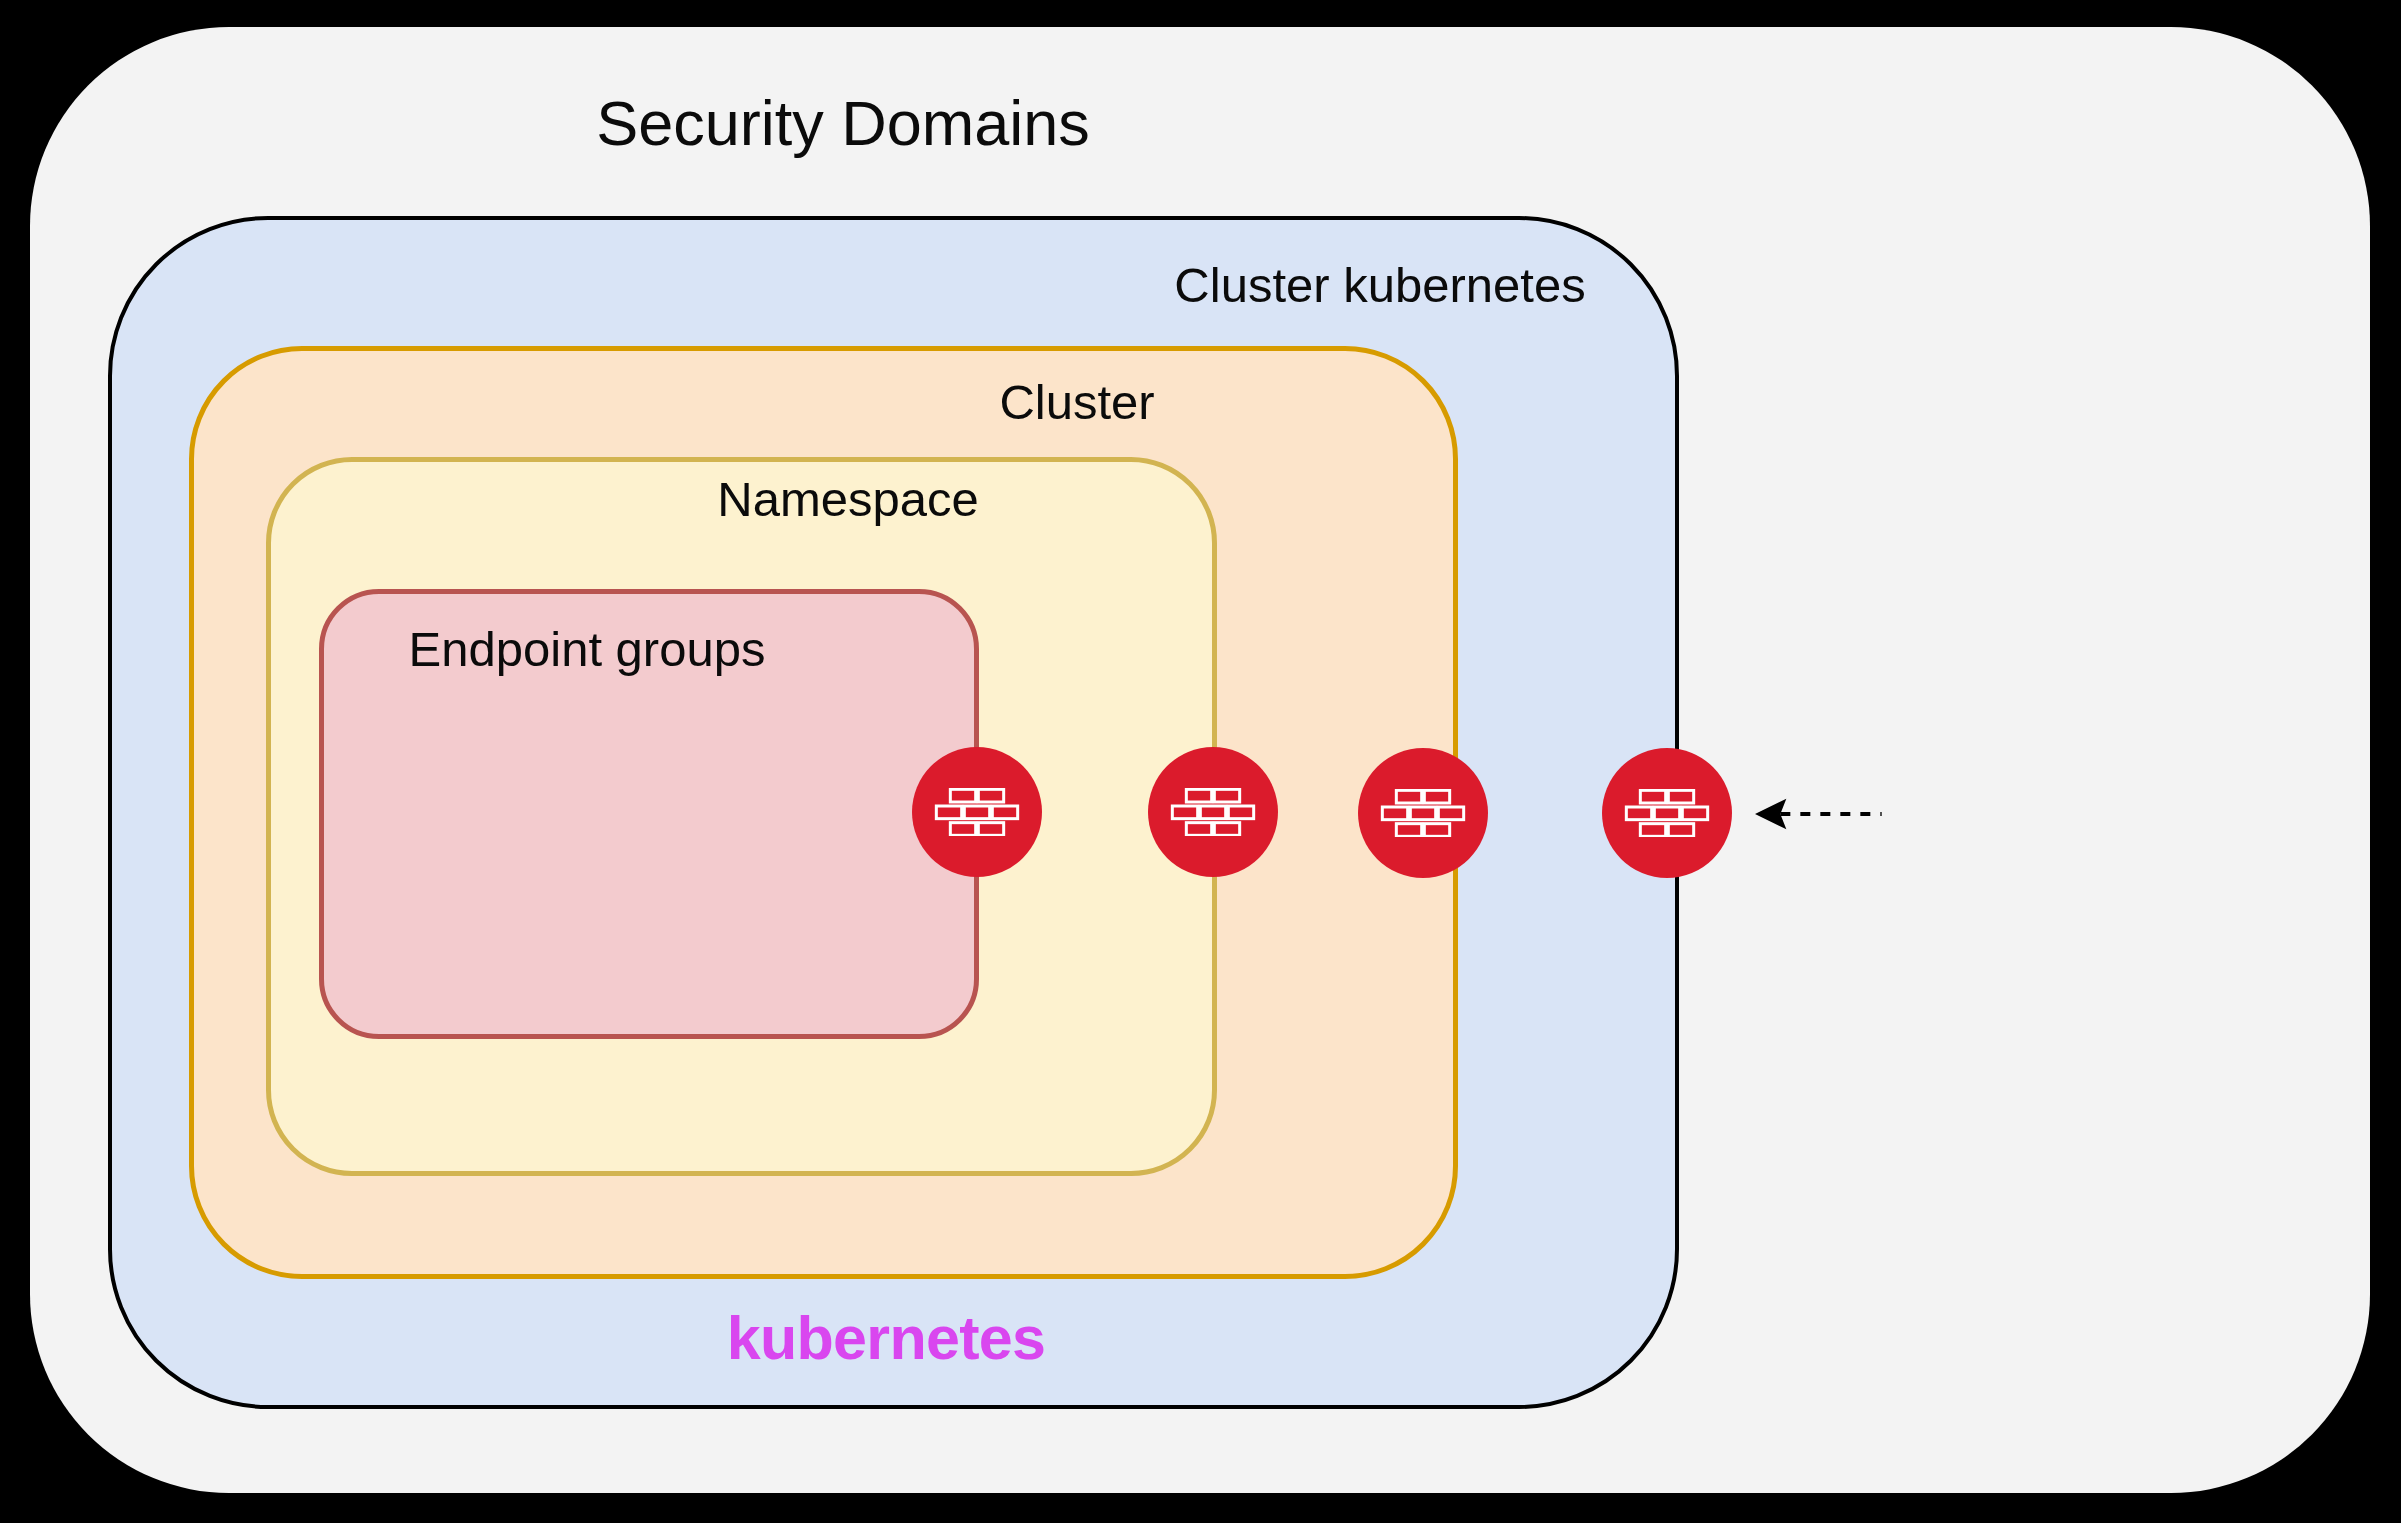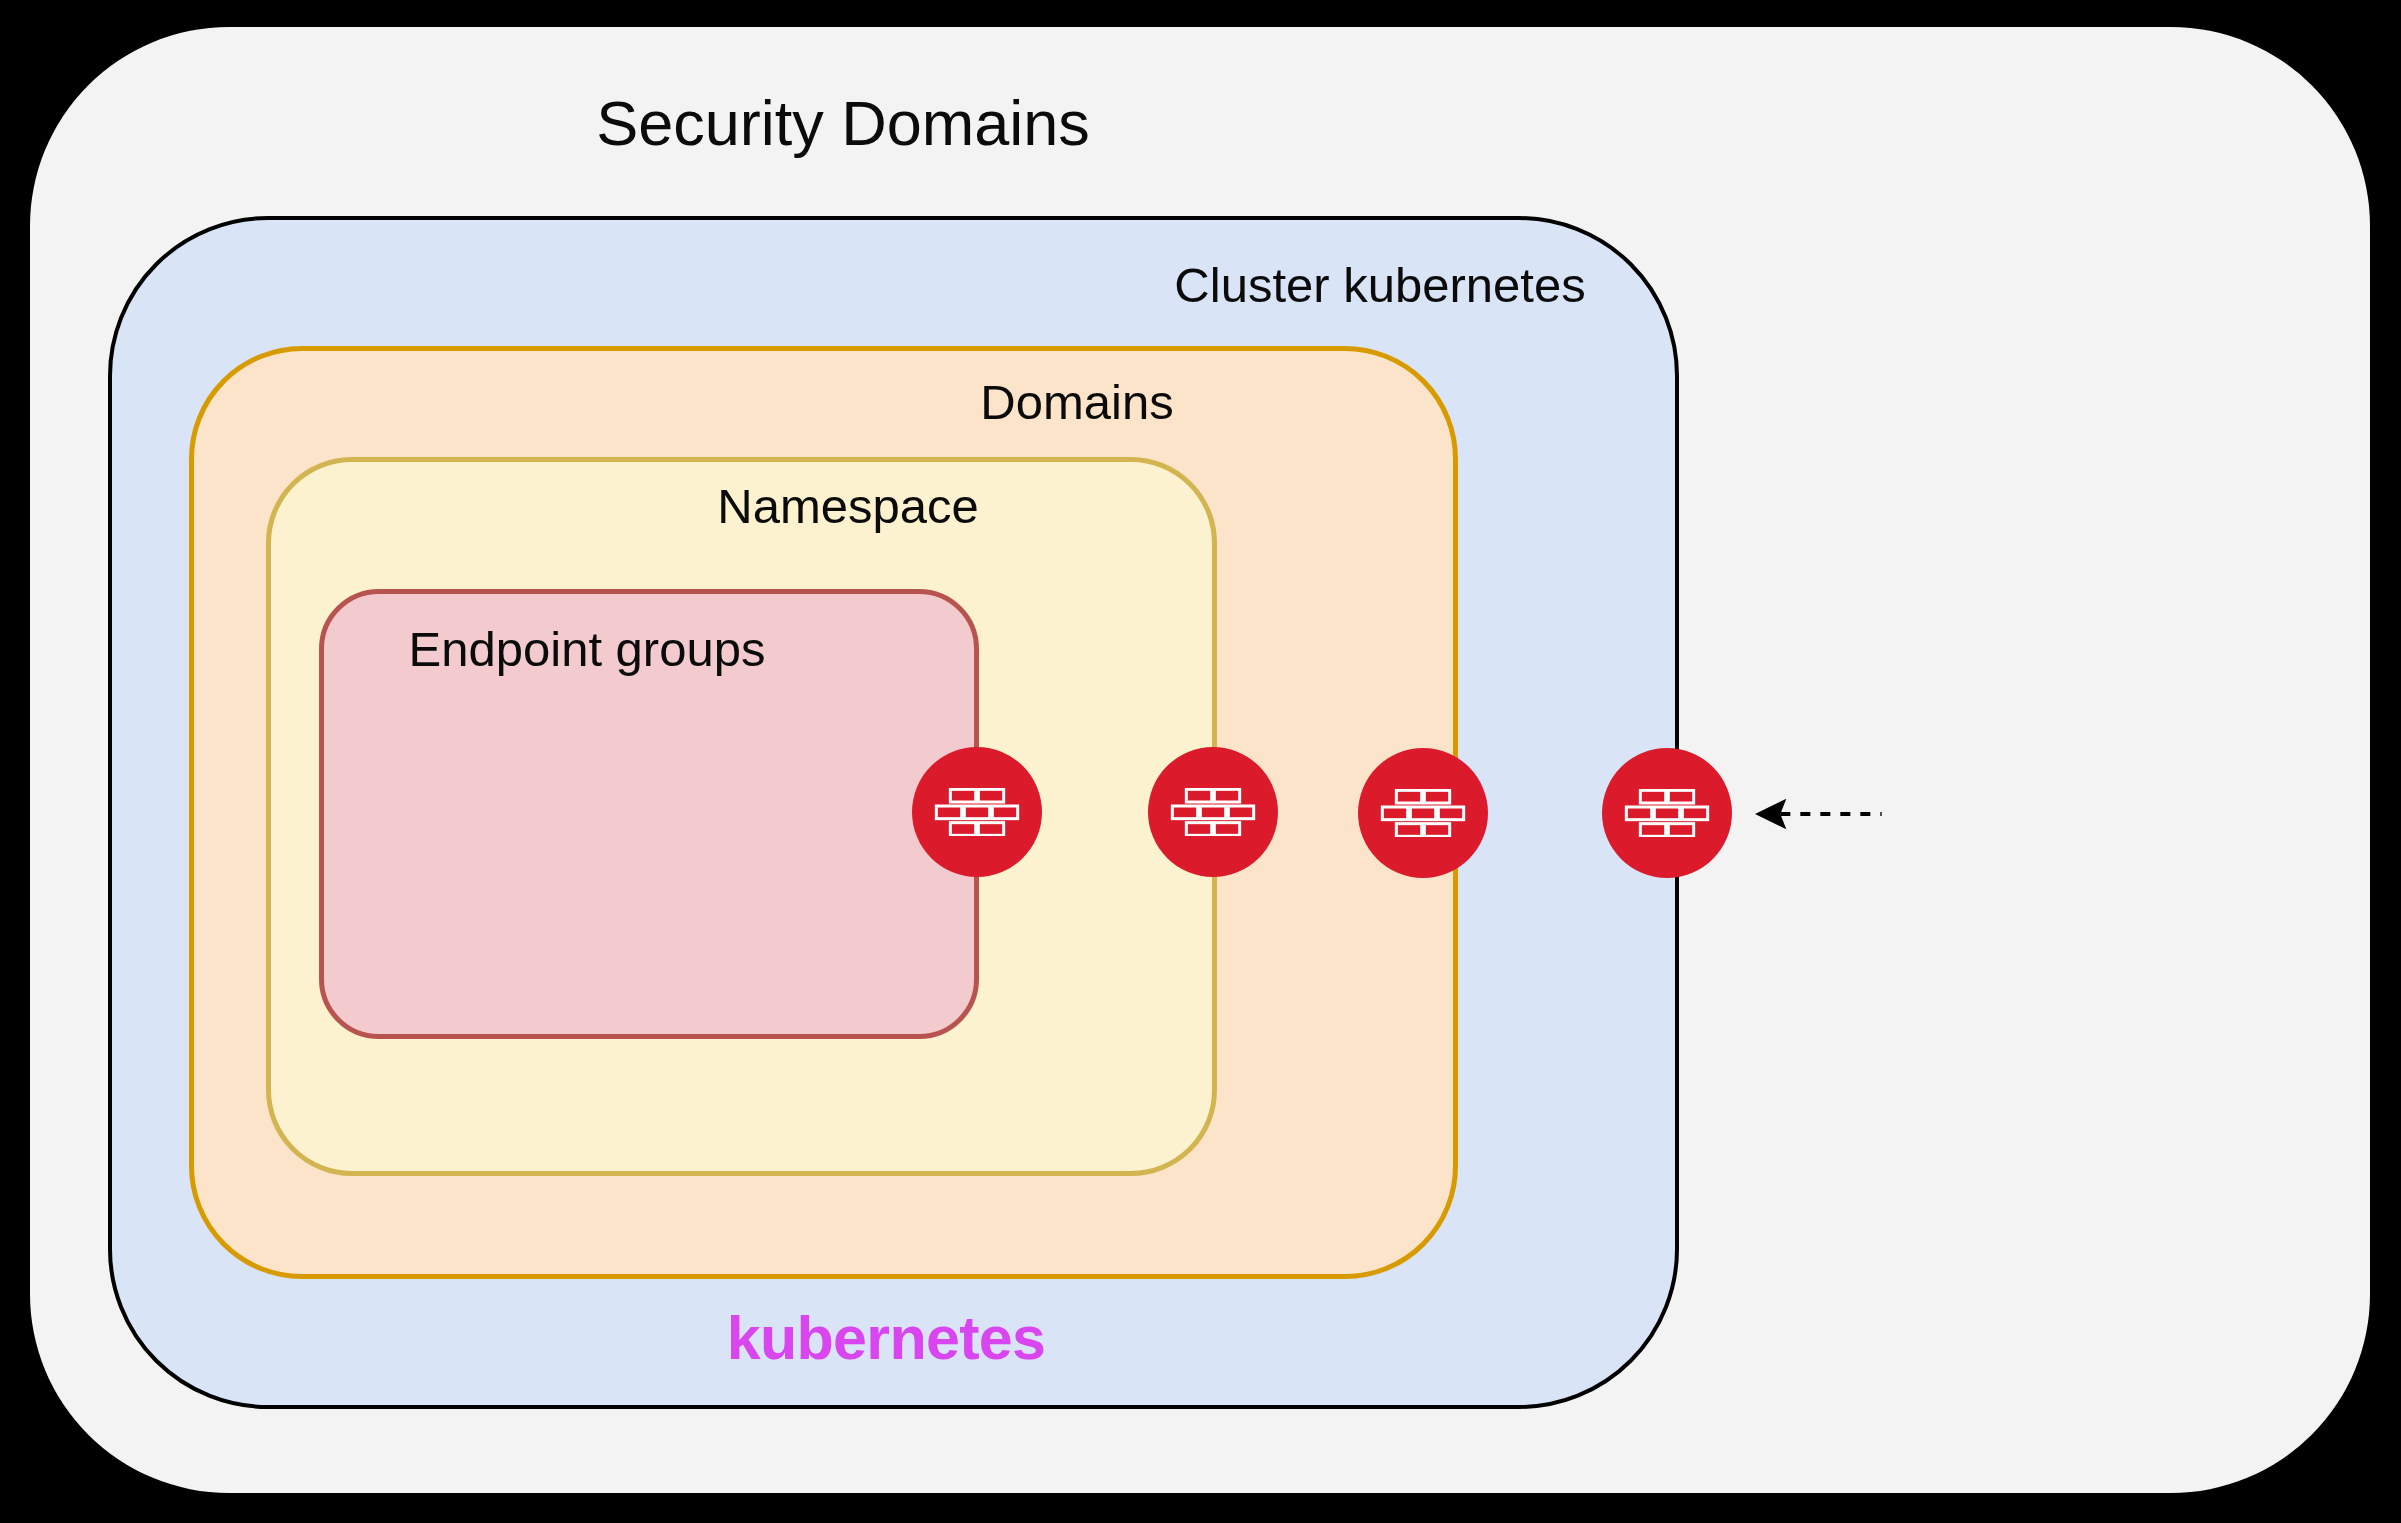--- a/index.html
+++ b/index.html
@@ -44,21 +44,21 @@
     position: absolute;
     transform: translateX(-50%);
     white-space: nowrap;
     color: #0B0B0B;
     font-size: 49px;
     line-height: 1;
   }
   #lbl-title    { left: 843px; top: 92px; font-size: 63px; }
   #lbl-cluster  { left: 1380px; top: 261px; }
   #lbl-tenant   { left: 1077px; top: 378px; }
-  #lbl-namespace{ left: 848px; top: 475px; margin-top: 7px; }
+  #lbl-namespace{ left: 848px; top: 475px; }
   #lbl-endpoint { left: 587px;  top: 625px; }
   #lbl-kubernetes {
     left: 886px; top: 1308px;
     font-size: 61px; font-weight: 700; color: #d946ef;
     letter-spacing: -0.7px;
   }
   #lbl-network-policy { left: 2082px; top: 790px; font-size: 52px; }
 
   .firewall {
     position: absolute;
@@ -82,21 +82,21 @@
   <div id="canvas"></div>
 
   <div class="label" id="lbl-title">Security Domains</div>
 
   <div class="box" id="box-cluster"></div>
   <div class="box" id="box-tenant"></div>
   <div class="box" id="box-namespace"></div>
   <div class="box" id="box-endpoint"></div>
 
   <div class="label" id="lbl-cluster">Cluster kubernetes</div>
-  <div class="label" id="lbl-tenant">Domains</div>
+  <div class="label" id="lbl-tenant">Cluster</div>
   <div class="label" id="lbl-namespace">Namespace</div>
   <div class="label" id="lbl-endpoint">Endpoint groups</div>
   <div class="label" id="lbl-kubernetes">kubernetes</div>
 
   <div class="firewall" id="fw-1">
     <svg width="88" height="48" viewBox="0 0 132 72">
       <g fill="#DB1B2C" stroke="#FFFFFF" stroke-width="4.5">
         <rect x="26" y="2" width="38" height="19"></rect>
           <rect x="68" y="2" width="38" height="19"></rect>
         <rect x="5" y="27" width="38" height="19"></rect>

